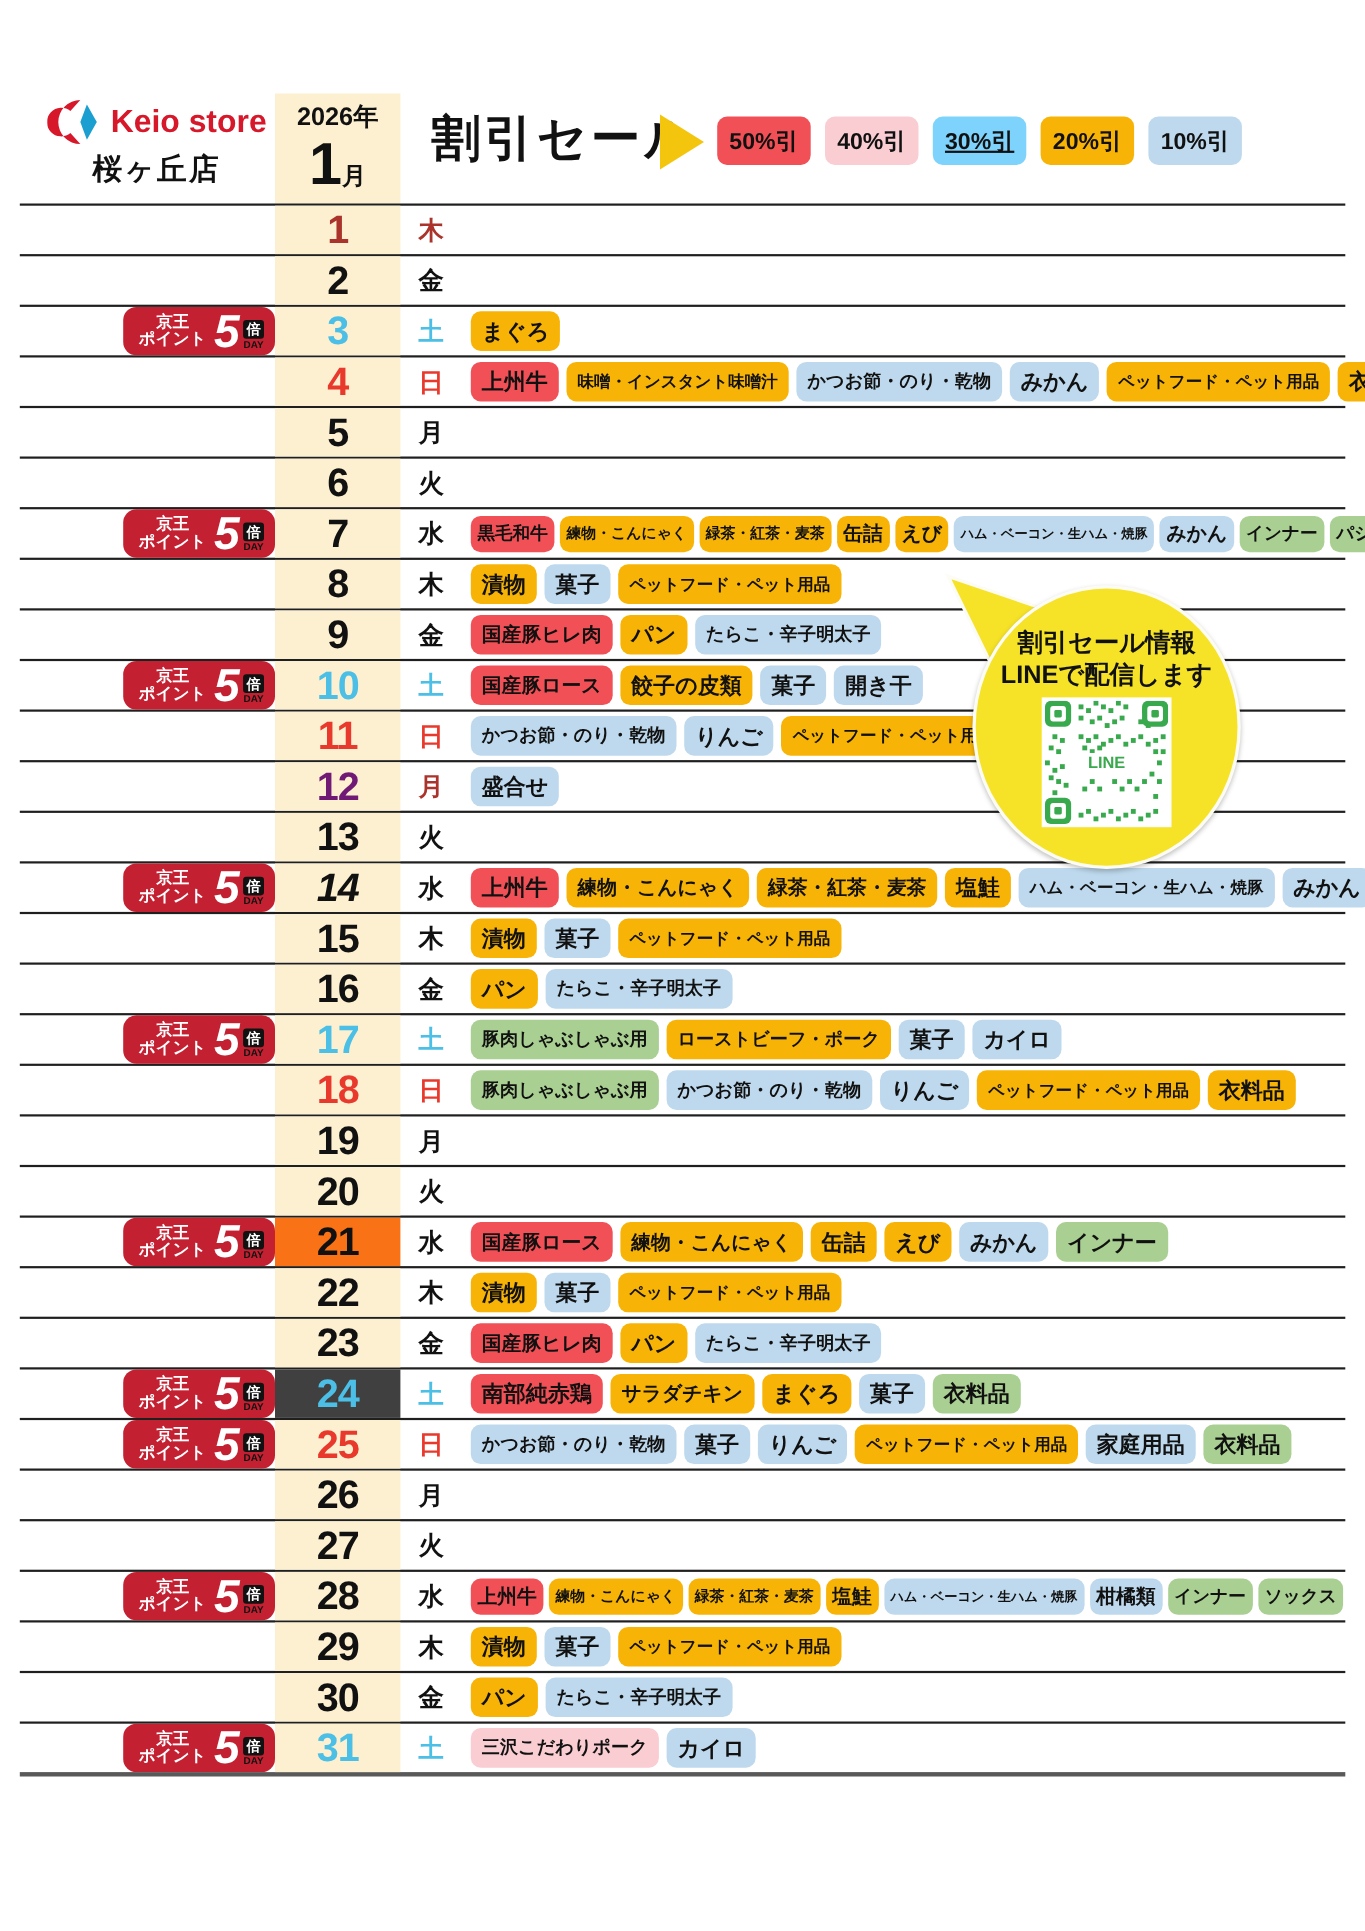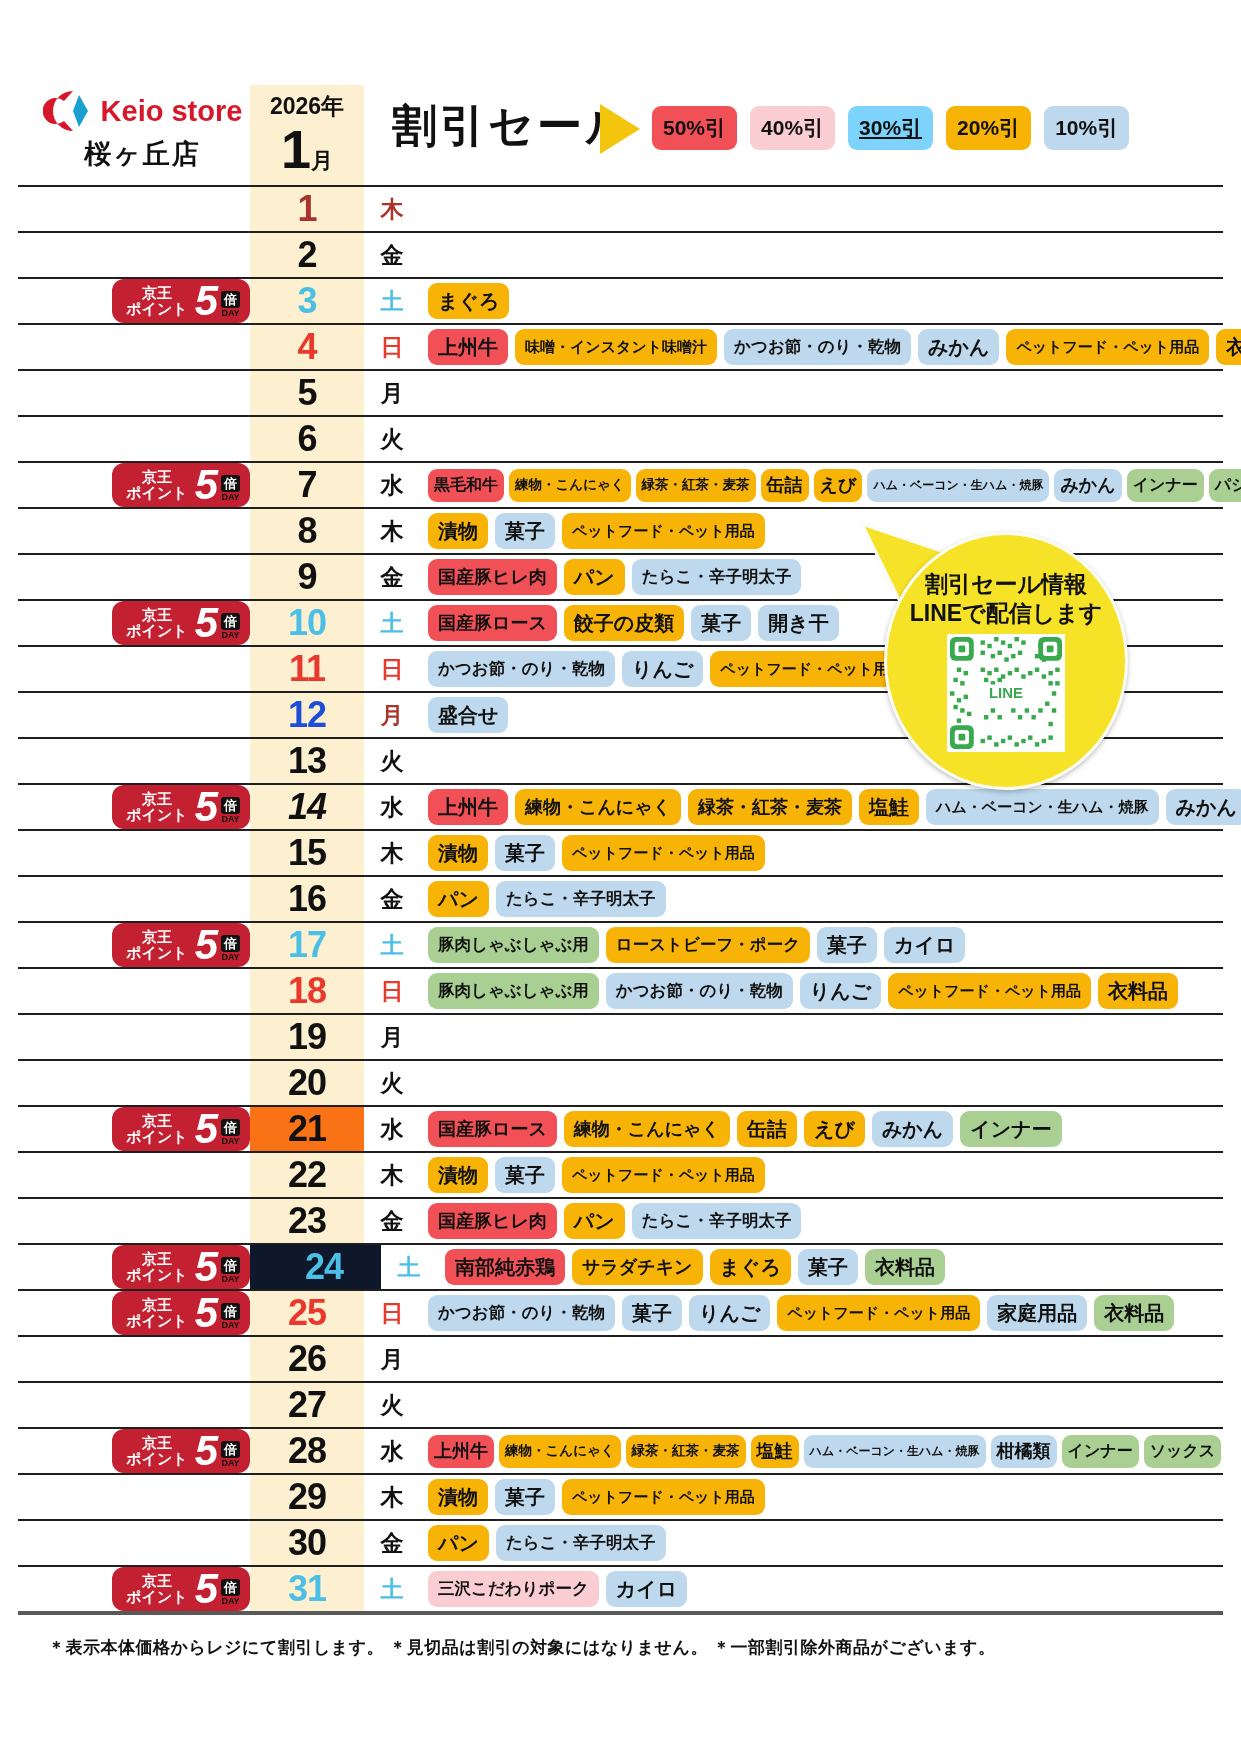--- a/index.html
+++ b/index.html
@@ -219,21 +219,21 @@
       <div class="items">
         <span class="item-badge" style="background-color: rgb(190, 217, 237); font-size: 16.5px;">かつお節・のり・乾物</span>
         <span class="item-badge" style="background-color: rgb(190, 217, 237); font-size: 20px;">りんご</span>
         <span class="item-badge" style="background-color: rgb(248, 180, 6); font-size: 15px;">ペットフード・ペット用品</span>
         <span class="item-badge" style="background-color: rgb(190, 217, 237); font-size: 20px;">家庭用品</span>
         <span class="item-badge" style="background-color: rgb(248, 180, 6); font-size: 20px;">衣料品</span>
       </div>
     </div>
     <div class="cal-row">
       <div class="badge-area"></div>
-      <div class="date-cell" style="background-color: rgb(253, 240, 208); color: #1d4ed8;">12</div>
+      <div class="date-cell" style="background-color: rgb(253, 240, 208); color: #701a75;">12</div>
       <div class="wd-cell" style="color: rgb(170, 52, 43);">月</div>
       <div class="items">
         <span class="item-badge" style="background-color: rgb(190, 217, 237); font-size: 20px;">盛合せ</span>
       </div>
     </div>
     <div class="cal-row">
       <div class="badge-area"></div>
       <div class="date-cell" style="background-color: rgb(253, 240, 208); color: rgb(17, 17, 17);">13</div>
       <div class="wd-cell" style="color: rgb(17, 17, 17);">火</div>
       <div class="items"></div>
@@ -381,21 +381,21 @@
             <div>京王</div>
             <div>ポイント</div>
           </div>
           <div class="k5-num">5</div>
           <div class="k5-right">
             <div class="k5-bai">倍</div>
             <div class="k5-day">DAY</div>
           </div>
         </div>
       </div>
-      <div class="date-cell" style="background-color: #0f172a; color: rgb(76, 191, 230); padding-left: 17px;">24</div>
+      <div class="date-cell" style="background-color: #404040; color: rgb(76, 191, 230);">24</div>
       <div class="wd-cell" style="color: rgb(76, 191, 230);">土</div>
       <div class="items">
         <span class="item-badge" style="background-color: rgb(241, 81, 86); font-size: 20px;">南部純赤鶏</span>
         <span class="item-badge" style="background-color: rgb(248, 180, 6); font-size: 18px;">サラダチキン</span>
         <span class="item-badge" style="background-color: rgb(248, 180, 6); font-size: 20px;">まぐろ</span>
         <span class="item-badge" style="background-color: rgb(190, 217, 237); font-size: 20px;">菓子</span>
         <span class="item-badge" style="background-color: rgb(169, 207, 146); font-size: 20px;">衣料品</span>
       </div>
     </div>
     <div class="cal-row">
@@ -594,14 +594,13 @@
           <rect x="1.4" y="27.4" width="4.2" height="4.2" fill="#ffffff" rx="0.8"></rect>
           <rect x="2.5" y="28.5" width="2" height="2" fill="#39a94d" rx="0.4"></rect>
         </g>
       <rect x="8.5" y="14" width="16" height="5" fill="#ffffff"></rect>
       <text x="16.5" y="18" text-anchor="middle" font-size="4.4" font-weight="bold" fill="#39a94d" font-family="Liberation Sans, sans-serif">LINE</text>
     </svg>
   </div>
 </div>
 
 <div class="footer">
-  <div class="footer-line2">＊表示本体価格からレジにて割引します。 ＊見切品は割引の対象にはなりません。 ＊一部割引除外商品がございます。</div>
 </div>
 
 </body></html>

